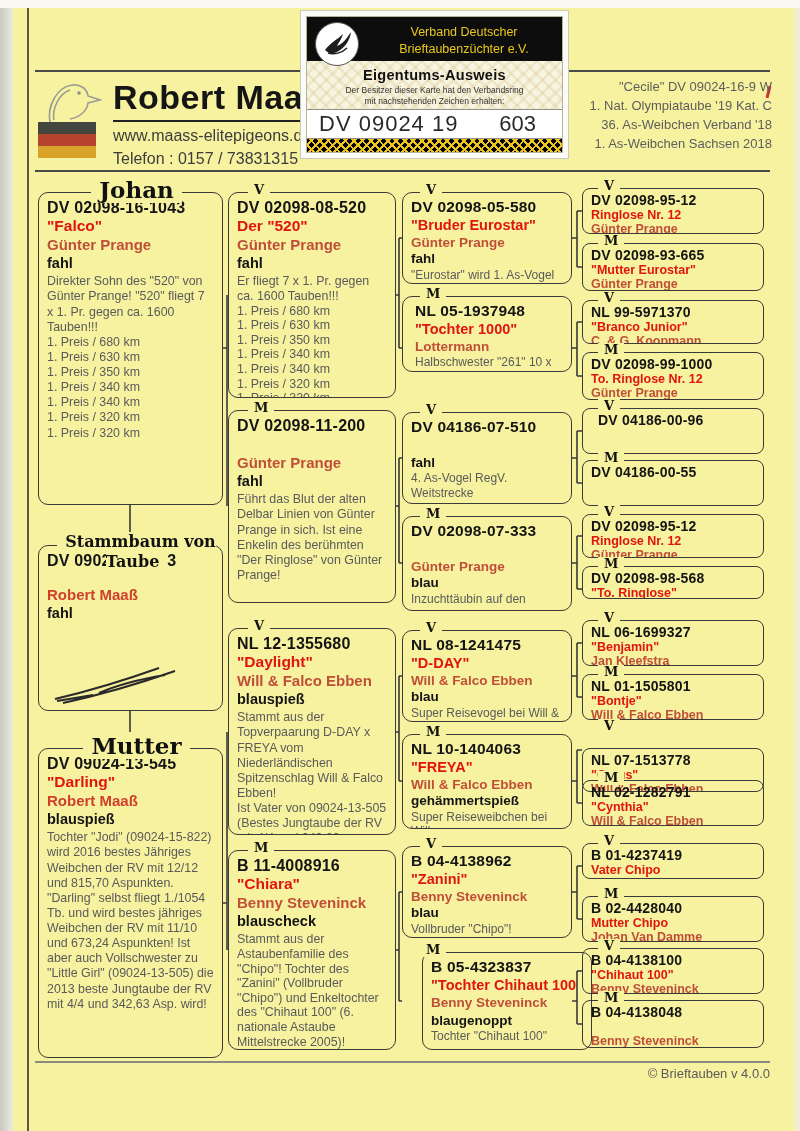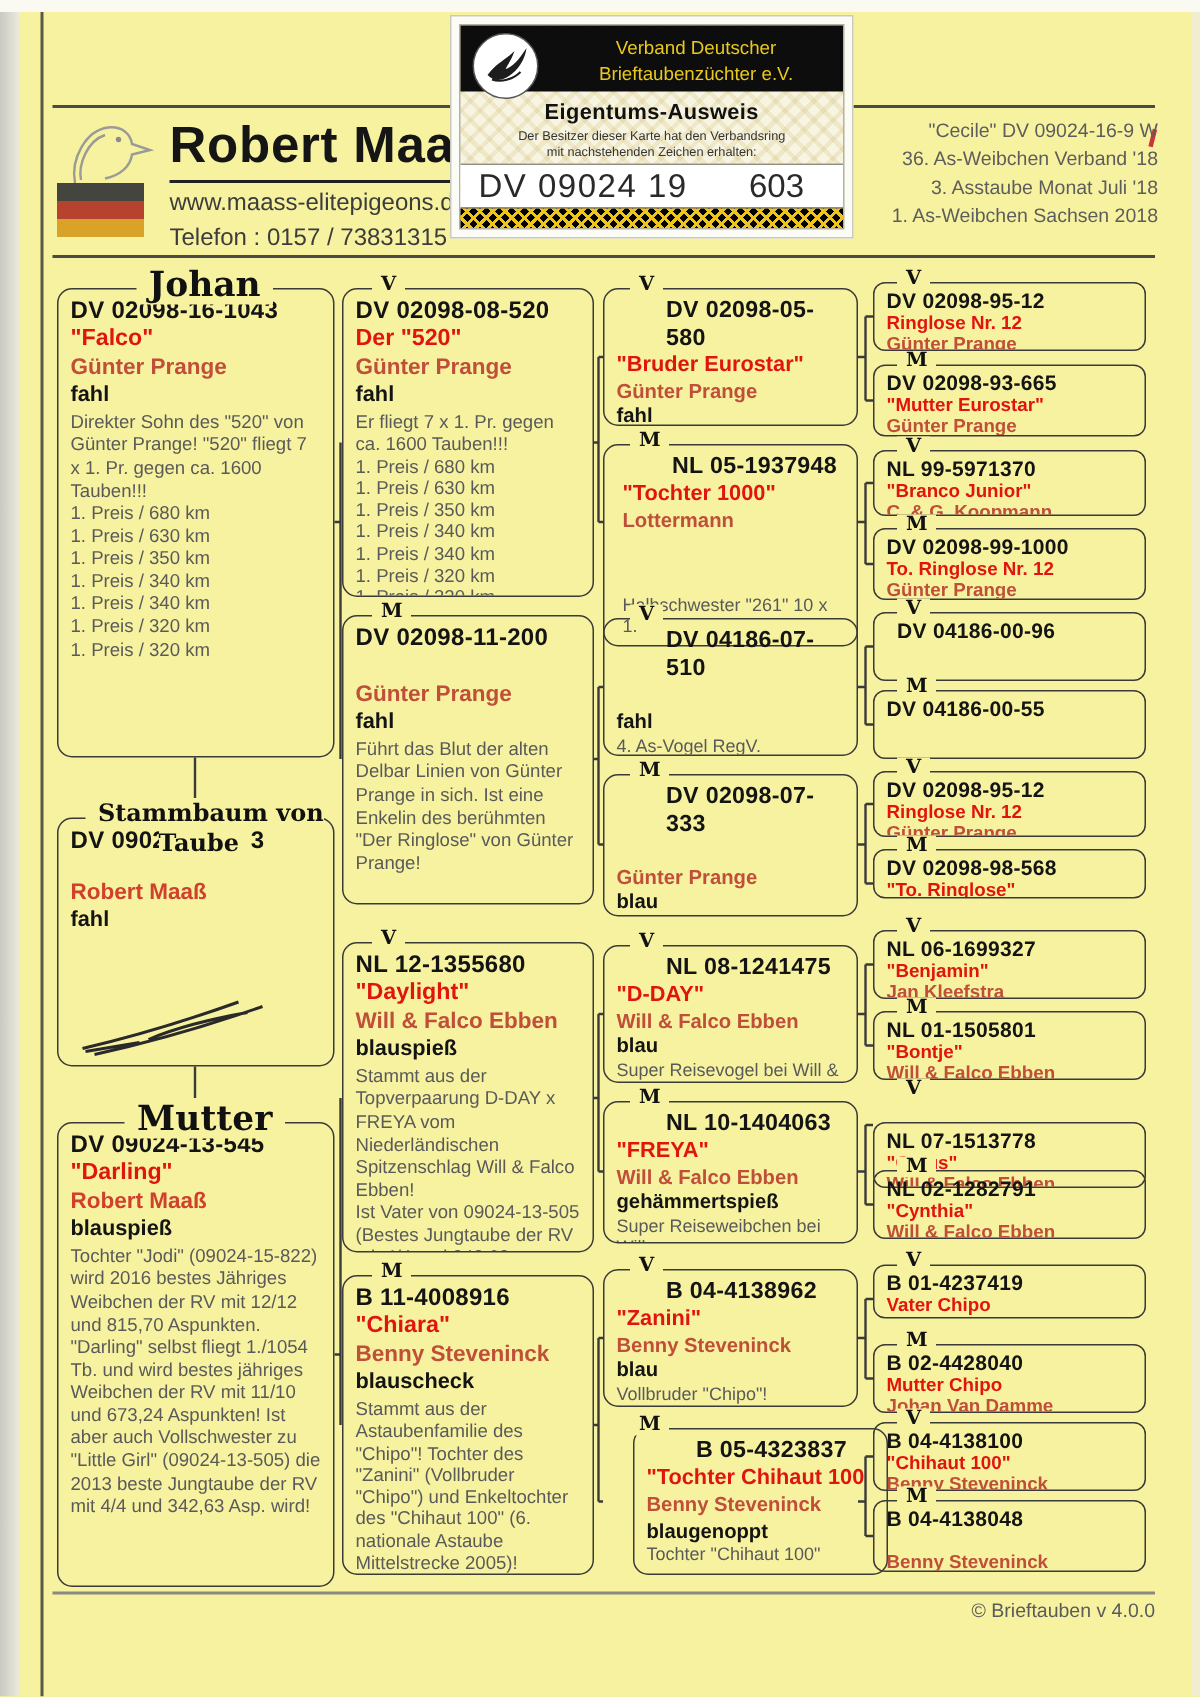--- a/index.html
+++ b/index.html
@@ -49,21 +49,21 @@
   .box{position:absolute;border:1.6px solid #3a3a38;border-radius:10px;
        padding:5px 8px;box-sizing:border-box;overflow:hidden;z-index:2;}
   .box.flexcol{display:flex;flex-direction:column;}
   .grow{margin-top:auto;}
   .ring{font-weight:bold;font-size:16px;color:#141414;line-height:1.2;letter-spacing:.2px;}
   .pname{font-weight:bold;font-size:15.5px;color:#e0150f;line-height:1.2;min-height:19px;}
   .breeder{font-weight:bold;font-size:15px;color:#c04f3a;line-height:1.2;}
   .pcolor{font-weight:bold;font-size:14.5px;color:#141414;line-height:1.25;}
   .note{font-size:12.4px;color:#5a5a5a;line-height:1.22;white-space:pre-line;margin-top:2px;}
   
-  .s .ring{font-size:15.5px;margin-left:33px;}
+  .s .ring{font-size:15.5px;}
   .s .pname{font-size:14.5px;min-height:18px;}
   .s .breeder{font-size:13.5px;}
   .s .pcolor{font-size:13.5px;}
   .s .note{font-size:12px;margin-top:0;}
   
   .t{padding:3px 8px;}
   .t .ring{font-size:14px;line-height:1.15;}
   .t .pname{font-size:12.5px;min-height:14px;line-height:1.15;}
   .t .breeder{font-size:12.5px;line-height:1.15;}
   
@@ -100,22 +100,22 @@
 <div class="abs hdr-sub" style="left:113px;top:127px;">www.maass-elitepigeons.de</div>
 <div class="abs flag" style="left:38px;top:122px;width:58px;height:36px;">
   <div style="background:#45453f;"></div>
   <div style="background:#b5432e;"></div>
   <div style="background:#d9a32a;"></div>
 </div>
 <div class="abs hdr-sub" style="left:113px;top:150px;">Telefon : 0157 / 73831315</div>
 
 <div class="abs ach" style="left:540px;top:78px;width:232px;">
   <div>"Cecile" DV 09024-16-9 W</div>
+  <div>1. Nat. Olympiataube '19 Kat. C</div>
   <div>36. As-Weibchen Verband '18</div>
-  <div>3. Asstaube Monat Juli '18</div>
   <div>1. As-Weibchen Sachsen 2018</div>
 </div>
 
 <div class="abs sticker">
   <div class="card">
     <div class="band"></div>
     <div class="dove">
       <svg width="42" height="42" viewBox="0 0 42 42">
         <path d="M9 27 C15 19 21 17 27 11 C25 17 23 19 21 23 C27 21 31 15 35 9 C34 17 29 25 21 29 C17 31 13 31 9 27 Z" fill="#1d1d1d"></path>
         <path d="M12 30 C18 32 26 30 31 25" fill="none" stroke="#1d1d1d" stroke-width="1.4"></path>
@@ -244,21 +244,21 @@
   <div class="ring">DV 02098-05-580</div>
   <div class="pname">"Bruder Eurostar"</div>
   <div class="breeder">Günter Prange</div>
   <div class="grow">
     <div class="pcolor">fahl</div>
     <div class="note">"Eurostar" wird 1. As-Vogel</div>
   </div>
 </div>
 
 <div class="abs flabel tab" style="left:420px;top:287px;">M</div>
-<div class="box s flexcol" style="left:402px;top:296px;width:170px;height:135px;padding-left:12px;">
+<div class="box s flexcol" style="left:402px;top:296px;width:170px;height:76px;padding-left:12px;">
   <div class="ring">NL 05-1937948</div>
   <div class="pname">"Tochter 1000"</div>
   <div class="breeder">Lottermann</div>
   <div class="grow">
     <div class="pcolor"></div>
     <div class="note">Halbschwester "261" 10 x 1.</div>
   </div>
 </div>
 
 <div class="abs flabel tab" style="left:420px;top:403px;">V</div>

